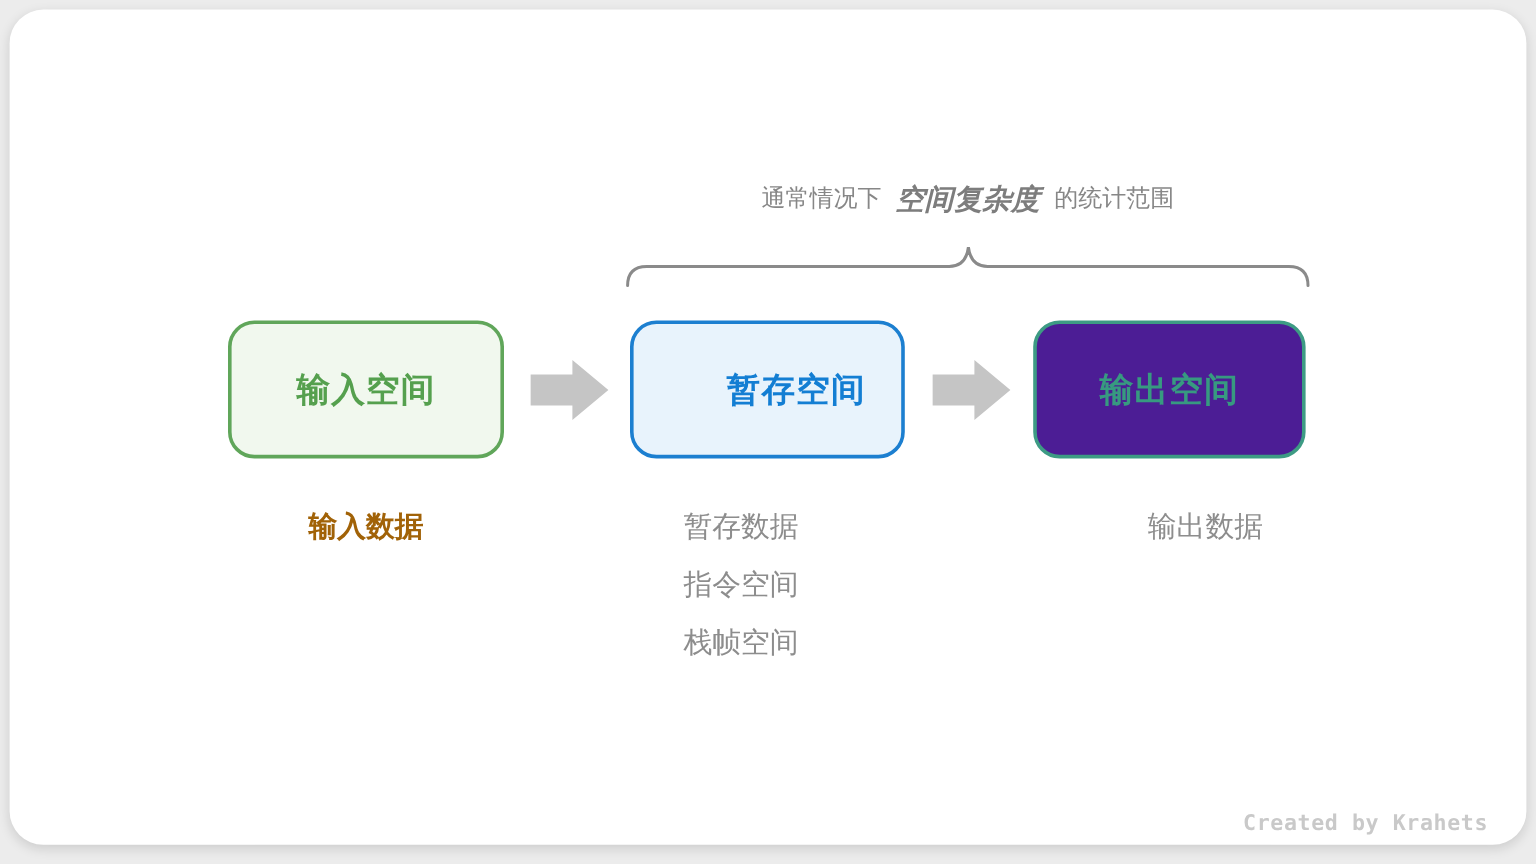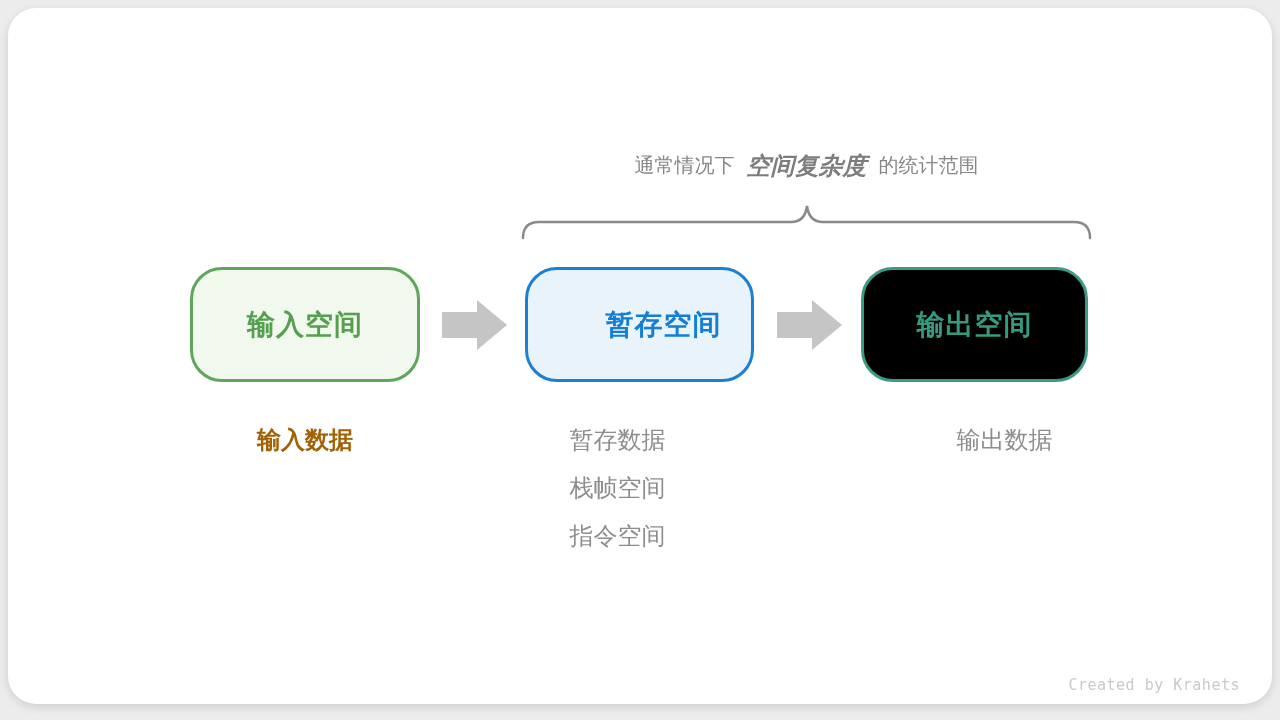--- a/index.html
+++ b/index.html
@@ -43,21 +43,21 @@
     position: absolute;
     left: 513px;
     top: 198px;
   }
   .box {
     position: absolute;
     top: 267px;
     height: 115px;
     box-sizing: border-box;
     border: 3px solid;
-    border-radius: 32px;
+    border-radius: 22px;
     display: flex;
     align-items: center;
     justify-content: center;
     font-size: 28px;
     font-weight: bold;
     letter-spacing: 1px;
   }
   .box-input  { left: 190px; width: 230px; }
   .box-buffer { left: 525px; width: 229px; }
   .box-output { left: 861px; width: 227px; }
@@ -75,23 +75,24 @@
     line-height: 48px;
   }
   .note-input  { left: 190px; width: 230px; }
   .note-buffer { left: 503px; width: 229px; }
   .note-output { left: 891px; width: 227px; }
   .credit {
     position: absolute;
     right: 40px;
     top: 676px;
     font-family: "DejaVu Sans Mono", monospace;
-    font-size: 15px;
+    font-size: 18px;
     letter-spacing: 0.5px;
     color: #c9c9c9;
+    font-weight: bold;
   }
 </style>
 </head>
 <body>
 
 <div class="card"></div>
 
 <div class="caption" style="color: rgb(135, 135, 135);">
   <span>通常情况下</span><span class="hl" style="color: rgb(125, 125, 125);">空间复杂度</span><span>的统计范围</span>
 </div>
@@ -101,38 +102,38 @@
 </svg>
 
 <div class="box box-input" style="border-color: rgb(96, 166, 90); background-color: rgb(241, 248, 238); color: rgb(85, 160, 78);">
   <span>输入空间</span>
 </div>
 
 <div class="box box-buffer" style="border-color: rgb(28, 127, 208); background-color: rgb(232, 243, 252); color: rgb(19, 126, 211); padding-left: 48px;">
   <span>暂存空间</span>
 </div>
 
-<div class="box box-output" style="border-color: rgb(61, 155, 132); background-color: #000000; color: rgb(55, 154, 128);">
+<div class="box box-output" style="border-color: rgb(61, 155, 132); background-color: #4c1d95; color: rgb(55, 154, 128);">
   <span>输出空间</span>
 </div>
 
 <svg class="arrow arrow-1" width="66" height="54" viewBox="0 0 66 54">
   <polygon points="0,14 35,14 35,2 65,27 35,52 35,40 0,40" style="fill: rgb(197, 197, 197);"></polygon>
 </svg>
 <svg class="arrow arrow-2" width="66" height="54" viewBox="0 0 66 54">
   <polygon points="0,14 35,14 35,2 65,27 35,52 35,40 0,40" style="fill: rgb(197, 197, 197);"></polygon>
 </svg>
 
 <div class="note note-input" style="color: #a16207; font-weight: bold;">
   <div>输入数据</div>
 </div>
 
 <div class="note note-buffer" style="color: rgb(141, 141, 141);">
   <div>暂存数据</div>
+  <div>指令空间</div>
   <div>栈帧空间</div>
-  <div>指令空间</div>
 </div>
 
 <div class="note note-output" style="color: rgb(141, 141, 141);">
   <div>输出数据</div>
 </div>
 
 <div class="credit">Created by Krahets</div>
 
 </body></html>

